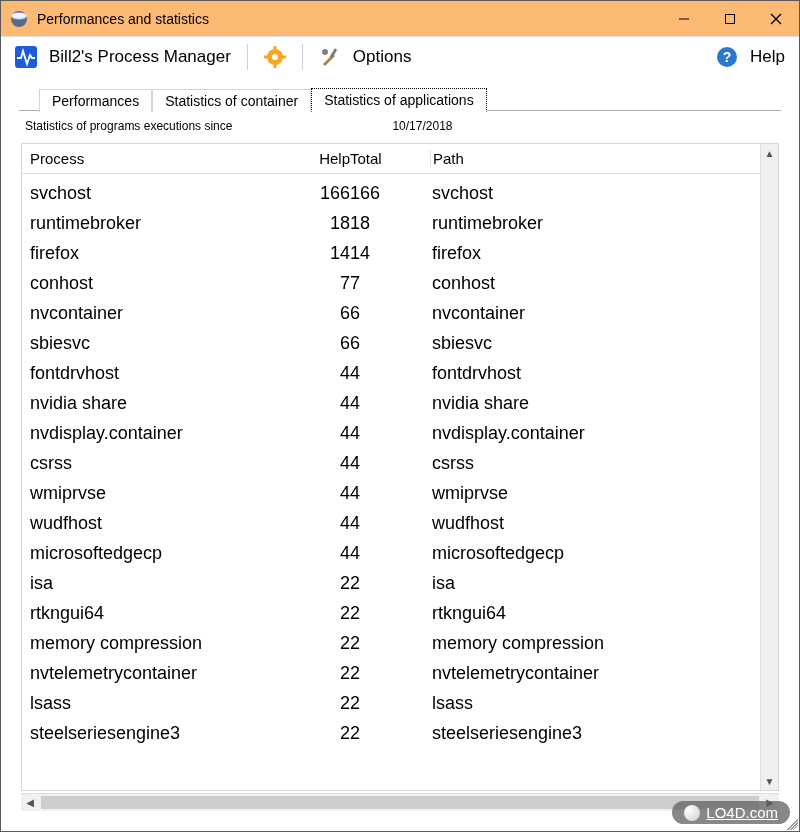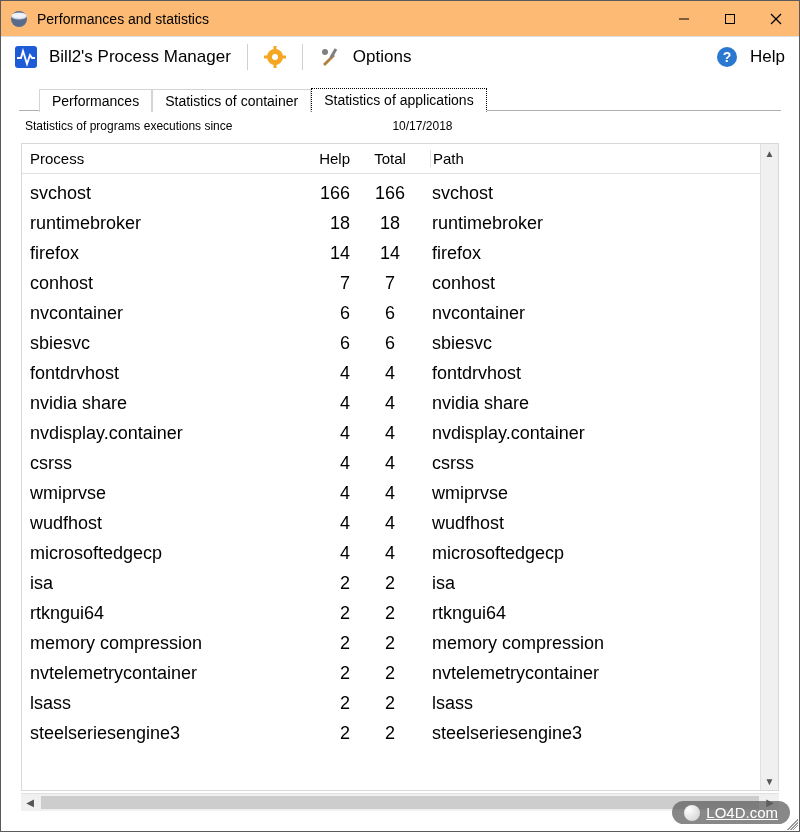--- a/index.html
+++ b/index.html
@@ -113,21 +113,21 @@
     .thead {
       display: flex;
       border-bottom: 1px solid #e0e0e0;
       height: 30px;
       align-items: center;
       padding: 0 8px;
       font-size: 15px;
     }
     .col-process { width: 240px; }
     .col-daily { width: 80px; text-align: right; }
-    .col-total { width: 80px; text-align: center; }
+    .col-total { width: 80px; text-align: left; }
     .col-path { flex: 1; padding-left: 2px; border-left: 1px solid #e0e0e0; }
     .tbody {
       flex: 1;
       overflow: hidden;
       padding: 4px 8px;
     }
     .row {
       display: flex;
       height: 30px;
       align-items: center;

